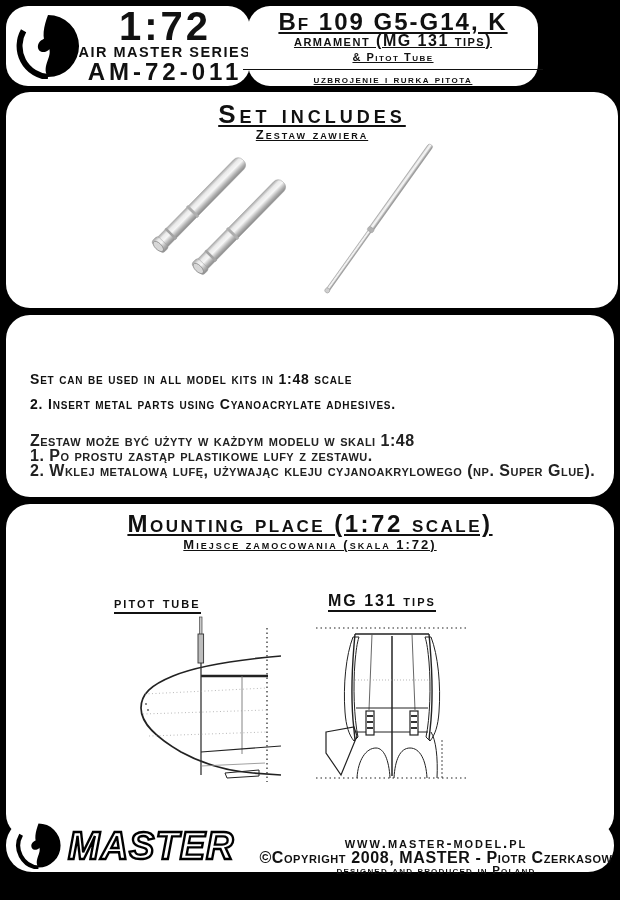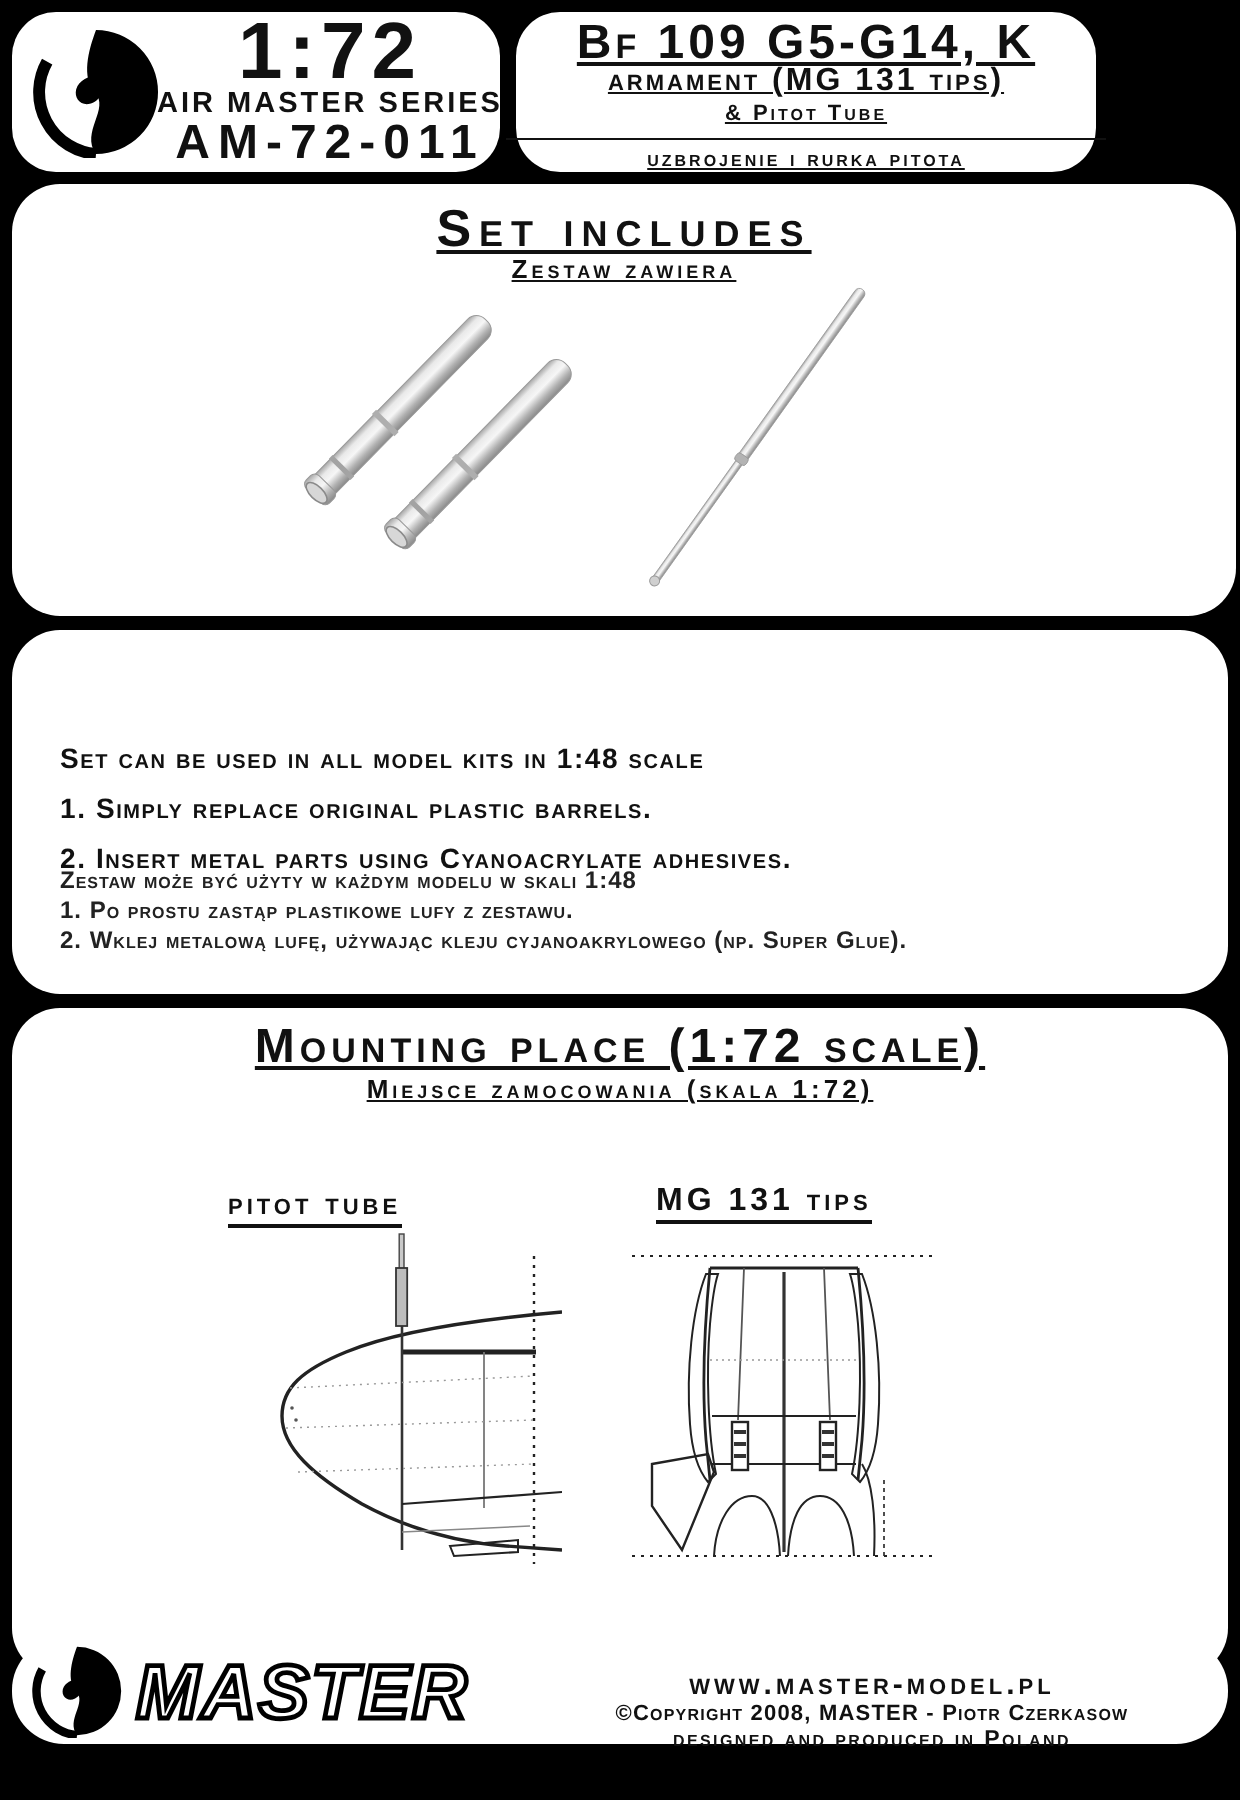--- a/index.html
+++ b/index.html
@@ -12,41 +12,41 @@
   
   .hdr-left{left:6px;top:6px;width:244px;height:80px;border-radius:22px;}
   .hdr-left .logo{position:absolute;left:9px;top:7px;width:66px;height:66px;}
   .hdr-left .txt{position:absolute;left:74px;top:0;width:170px;height:80px;
                  display:flex;flex-direction:column;align-items:center;justify-content:center;}
   .scale-big{font-size:40px;font-weight:bold;letter-spacing:3px;line-height:36px;}
   .series{font-size:14.5px;font-weight:bold;letter-spacing:1.5px;line-height:16px;white-space:nowrap;}
   .pcode{font-size:24px;font-weight:bold;letter-spacing:4px;line-height:24px;white-space:nowrap;}
 
   
-  .hdr-right{left:258px;top:6px;width:290px;height:80px;border-radius:22px;
+  .hdr-right{left:248px;top:6px;width:290px;height:80px;border-radius:22px;
              display:flex;flex-direction:column;align-items:center;justify-content:center;padding-top:2px;box-sizing:border-box;}
   .hr-title{font-size:24px;font-weight:bold;letter-spacing:2px;line-height:23px;}
   .hr-line2{font-size:16px;font-weight:bold;letter-spacing:1.5px;line-height:16px;}
   .hr-line3{font-size:11px;font-weight:bold;letter-spacing:1.5px;line-height:16px;}
   .hr-rule{width:300px;height:0;border-top:1.5px solid #111;margin:4px 0 3px 0;}
   .hr-sub{font-size:12px;font-weight:bold;letter-spacing:1.5px;line-height:12px;}
 
   
   .set-box{left:6px;top:92px;width:612px;height:216px;}
   .sec-title{font-size:26px;font-weight:bold;letter-spacing:4px;line-height:26px;}
   .sec-sub{font-size:13px;font-weight:bold;letter-spacing:2px;line-height:15px;}
   .set-box .head{padding-top:9px;}
   .photo-svg{position:absolute;left:0;top:44px;}
 
   
   .ins-box{left:6px;top:315px;width:608px;height:182px;}
   .ins-box .head{padding-top:8px;}
   .ins-en{position:absolute;left:24px;top:52px;font-size:14px;font-weight:bold;
           letter-spacing:0.8px;line-height:25px;}
-  .ins-pl{position:absolute;left:24px;top:118px;font-size:12px;font-weight:bold;
+  .ins-pl{position:absolute;left:24px;top:118px;font-size:16px;font-weight:bold;
           letter-spacing:0.5px;line-height:15px;color:#222;}
 
   
   .mnt-box{left:6px;top:504px;width:608px;height:334px;}
   .mnt-box .head{padding-top:7px;}
   .mnt-title{font-size:24px;font-weight:bold;letter-spacing:2.5px;line-height:26px;}
   .dg-label{position:absolute;font-size:16px;font-weight:bold;letter-spacing:2px;
             border-bottom:2px solid #111;padding-bottom:0;}
   .lbl-left{left:108px;top:90px;}
   .lbl-right{left:322px;top:88px;}
@@ -54,21 +54,21 @@
   .dg-left{left:79px;top:110px;}
   .dg-right{left:304px;top:116px;}
 
   
   .ftr-box{left:6px;top:819px;width:608px;height:53px;border-radius:26px;}
   .ftr-box .logo{position:absolute;left:9px;top:3px;width:47px;height:47px;}
   .brandmark{position:absolute;left:58px;top:4px;}
   .ftr-txt{position:absolute;left:255px;top:2px;width:350px;height:49px;
            display:flex;flex-direction:column;align-items:center;justify-content:center;margin-top:10px;}
   .ftr-web{font-size:15px;font-weight:bold;letter-spacing:2px;line-height:17px;white-space:nowrap;}
-  .ftr-copy{font-size:11px;font-weight:bold;letter-spacing:0.6px;line-height:13px;white-space:nowrap;}
+  .ftr-copy{font-size:16px;font-weight:bold;letter-spacing:0.6px;line-height:13px;white-space:nowrap;}
   .ftr-origin{font-size:11.5px;font-weight:bold;letter-spacing:1.2px;line-height:13px;white-space:nowrap;}
 </style>
 </head>
 <body>
 
 <div class="page">
 
   <div class="panel hdr-left">
     <svg class="logo" viewBox="0 0 100 100">
       <circle cx="50" cy="50" r="47" fill="#fff"></circle>
@@ -128,21 +128,20 @@
         <rect x="-90" y="-1.9" width="78" height="3.8" rx="1.8" fill="url(#gmetal)" stroke="#9a9a9a" stroke-width="0.4"></rect>
         <rect x="-16.5" y="-3.3" width="4.5" height="6.6" rx="1.6" fill="#b3b3b3" stroke="#999" stroke-width="0.4"></rect>
         <circle cx="-89" cy="0" r="2.5" fill="#d0d0d0" stroke="#999" stroke-width="0.5"></circle>
       </g>
     </svg>
   </div>
 
   <div class="panel ins-box">
     <div class="ins-en scaps">
       <div>Set can be used in all model kits in 1:48 scale</div>
-      <div>1. Simply replace original plastic barrels.</div>
       <div>2. Insert metal parts using Cyanoacrylate adhesives.</div>
     </div>
     <div class="ins-pl scaps">
       <div>Zestaw może być użyty w każdym modelu w skali 1:48</div>
       <div>1. Po prostu zastąp plastikowe lufy z zestawu.</div>
       <div>2. Wklej metalową lufę, używając kleju cyjanoakrylowego (np. Super Glue).</div>
     </div>
   </div>
 
   <div class="panel mnt-box">

